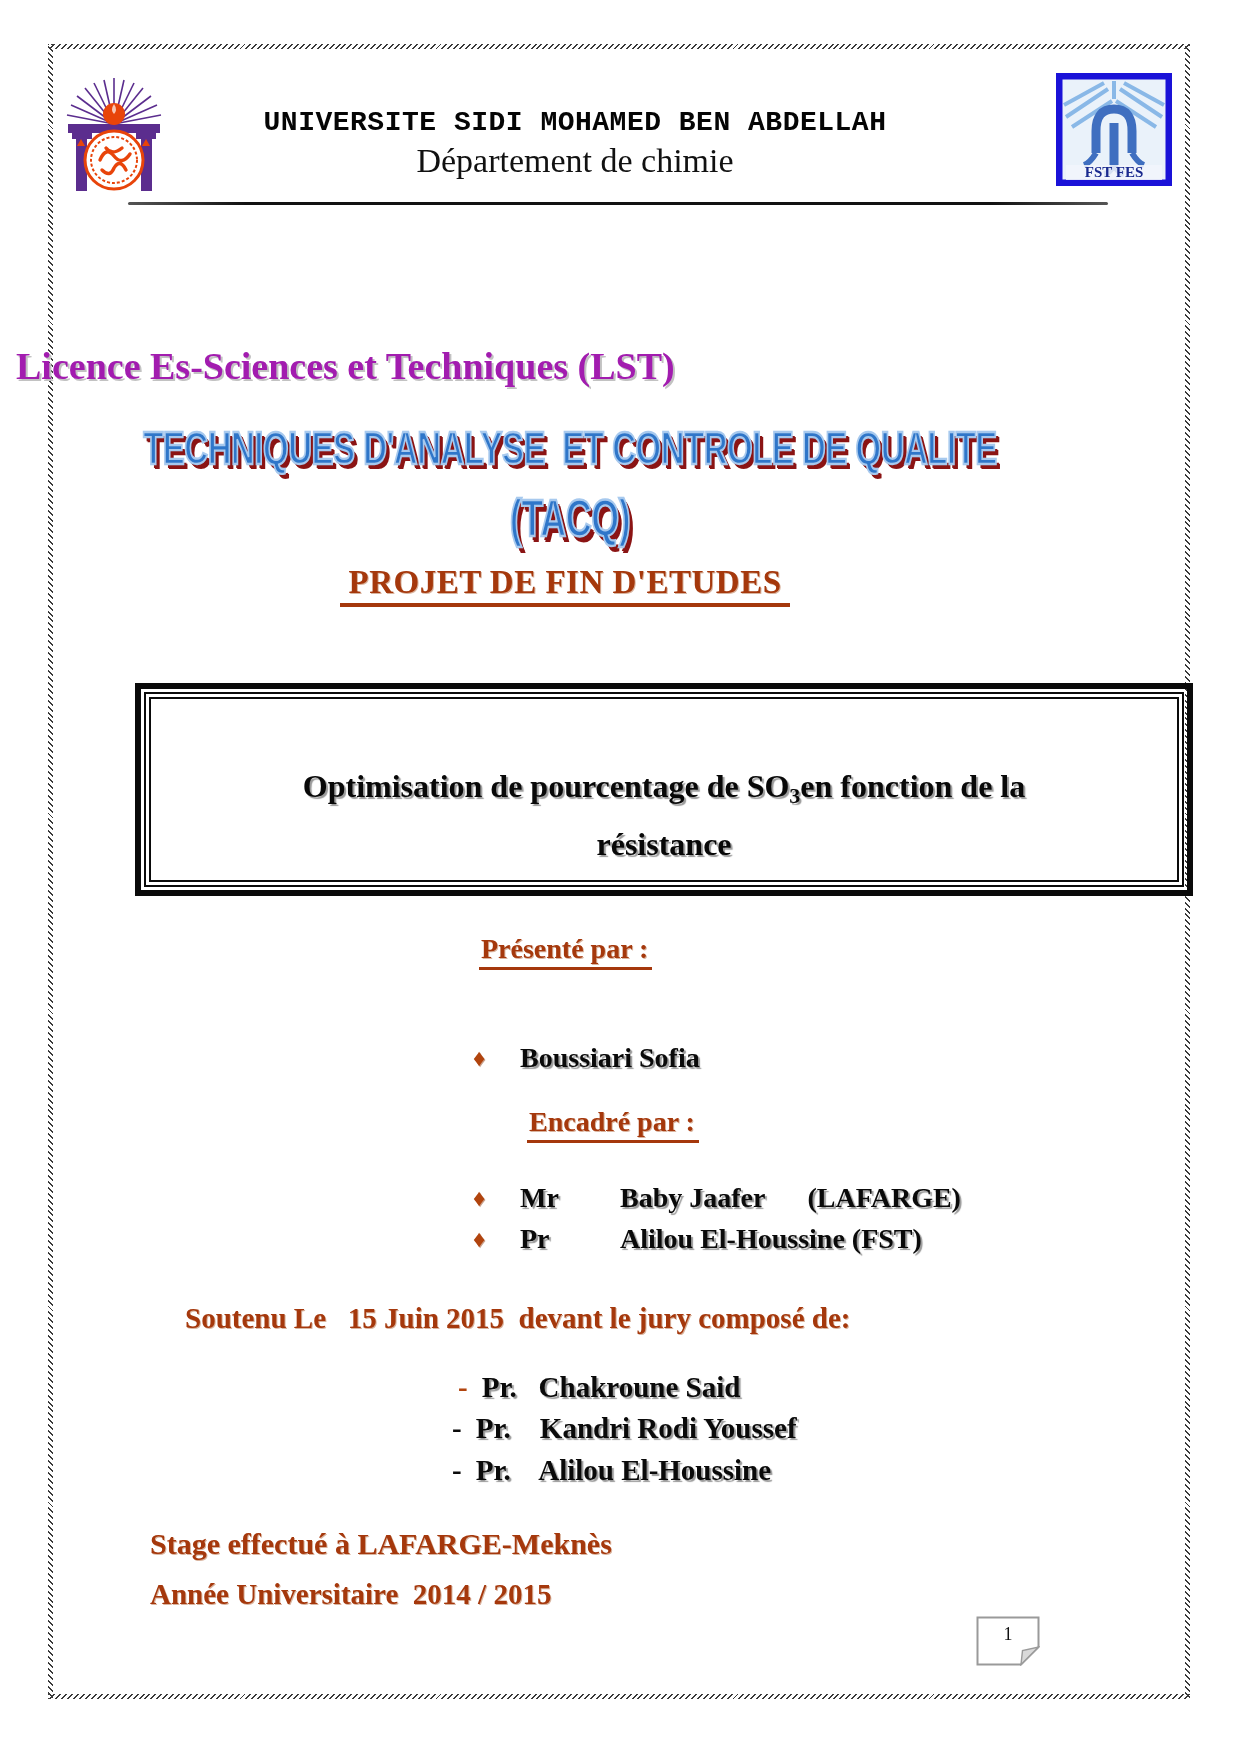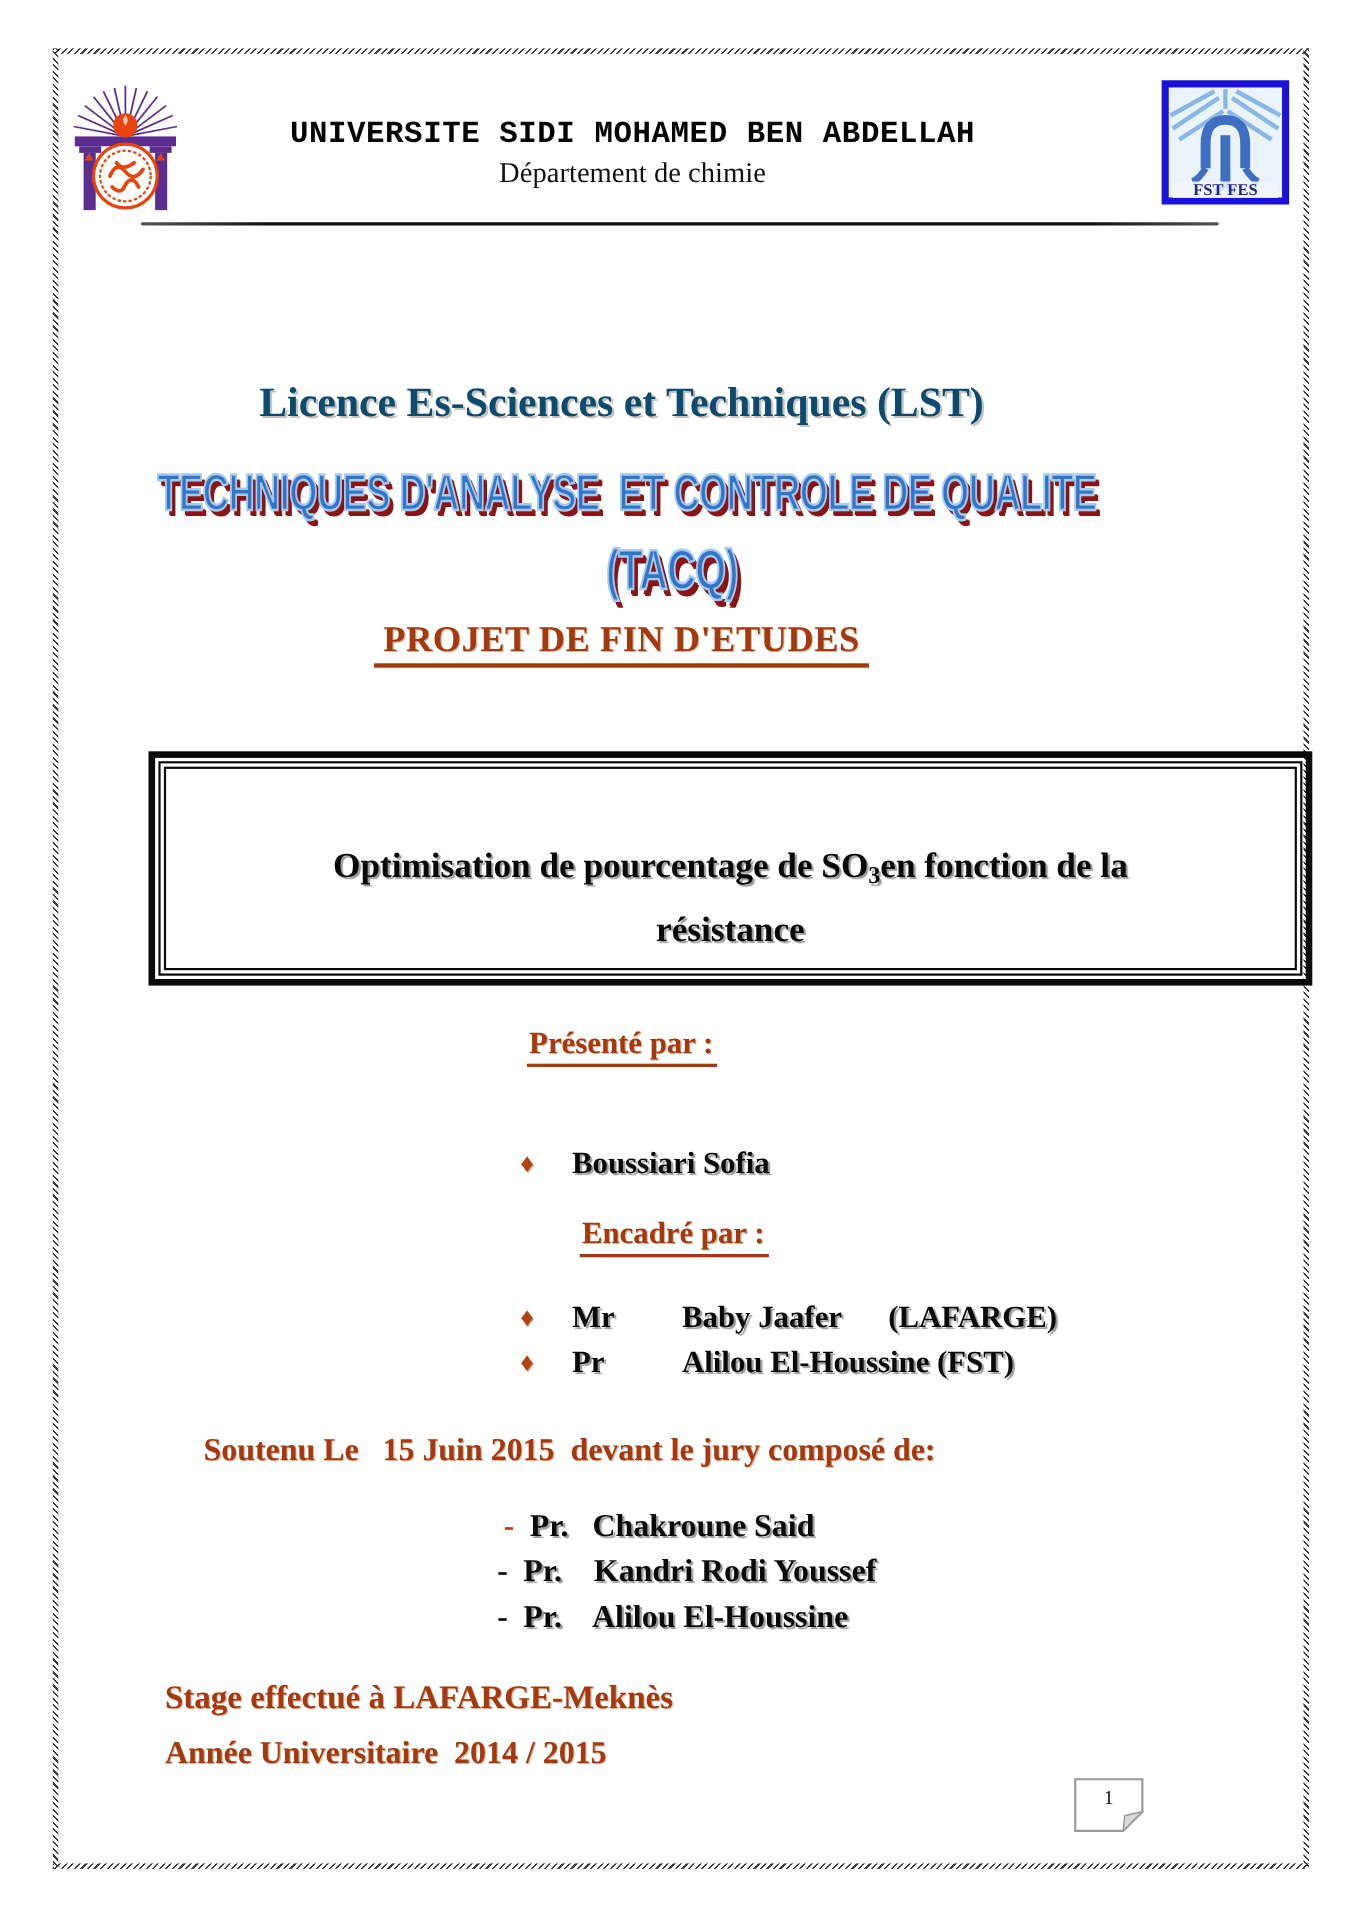--- a/index.html
+++ b/index.html
@@ -16,39 +16,39 @@
   .frame-top{left:48px;top:44px;width:1142px;height:5px;}
   .frame-bottom{left:48px;top:1694px;width:1142px;height:5px;}
   .frame-left{left:48px;top:44px;width:5px;height:1655px;}
   .frame-right{left:1185px;top:44px;width:5px;height:1655px;}
 
   
   .logo-left{position:absolute;left:60px;top:74px;width:108px;height:124px;}
   .logo-right{position:absolute;left:1056px;top:73px;width:116px;height:113px;}
   .header-text{position:absolute;left:180px;top:106px;width:790px;text-align:center;}
   .header-line{font-family:"Liberation Mono",monospace;font-weight:bold;font-size:28px;line-height:33px;color:#050505;letter-spacing:.5px;}
-  .header-dept{font-size:26px;color:#111;margin-top:3px;font-weight:normal;}
+  .header-dept{font-size:34px;color:#111;margin-top:3px;font-weight:normal;}
   .header-rule{position:absolute;left:128px;top:202px;width:980px;height:3px;background:linear-gradient(90deg,#555,#111 12%,#111 88%,#555);border-radius:2px;}
 
   
-  .degree-title{position:absolute;left:0;top:344px;width:1130px;text-align:center;
-    font-size:38px;font-weight:bold;color:#0c4a6e;text-shadow:2px 2px 0 #c2c2c2;}
+  .degree-title{position:absolute;left:16px;top:344px;width:1130px;text-align:left;
+    font-size:38px;font-weight:bold;color:#a21caf;text-shadow:2px 2px 0 #c2c2c2;}
 
   
   .wordart{position:absolute;width:1140px;left:0;text-align:center;}
   .wordart span{
     display:inline-block;transform:scaleY(1.42);transform-origin:top center;
     font-family:"Liberation Sans",sans-serif;font-weight:800;letter-spacing:-0.5px;
     color:#2F76C9;-webkit-text-stroke:1.6px #A7C9EE;
     text-shadow:3px 3px 0 #8B1414,4px 4px 0 #8B1414;
     white-space:pre;
   }
   .wordart-1{top:421px;font-size:33px;text-decoration:underline;}
   .wordart-1 span{font-size:33px;}
-  .wordart-2{top:489px;padding-left:41px;}
+  .wordart-2{top:489px;}
   .wordart-2 span{font-size:36px;}
 
   
   .projet{position:absolute;left:0;top:564px;width:1130px;text-align:center;}
   .projet span{display:inline-block;font-size:33px;font-weight:bold;color:#A5380C;
     border-bottom:4px solid #A5380C;padding:0 8px 2px 8px;letter-spacing:.5px;
     text-shadow:1px 1px 0 #d9b49f;}
 
   
   .thesis-box{position:absolute;left:135px;top:683px;width:1058px;height:213px;border:6px solid #0a0a0a;box-sizing:border-box;}

